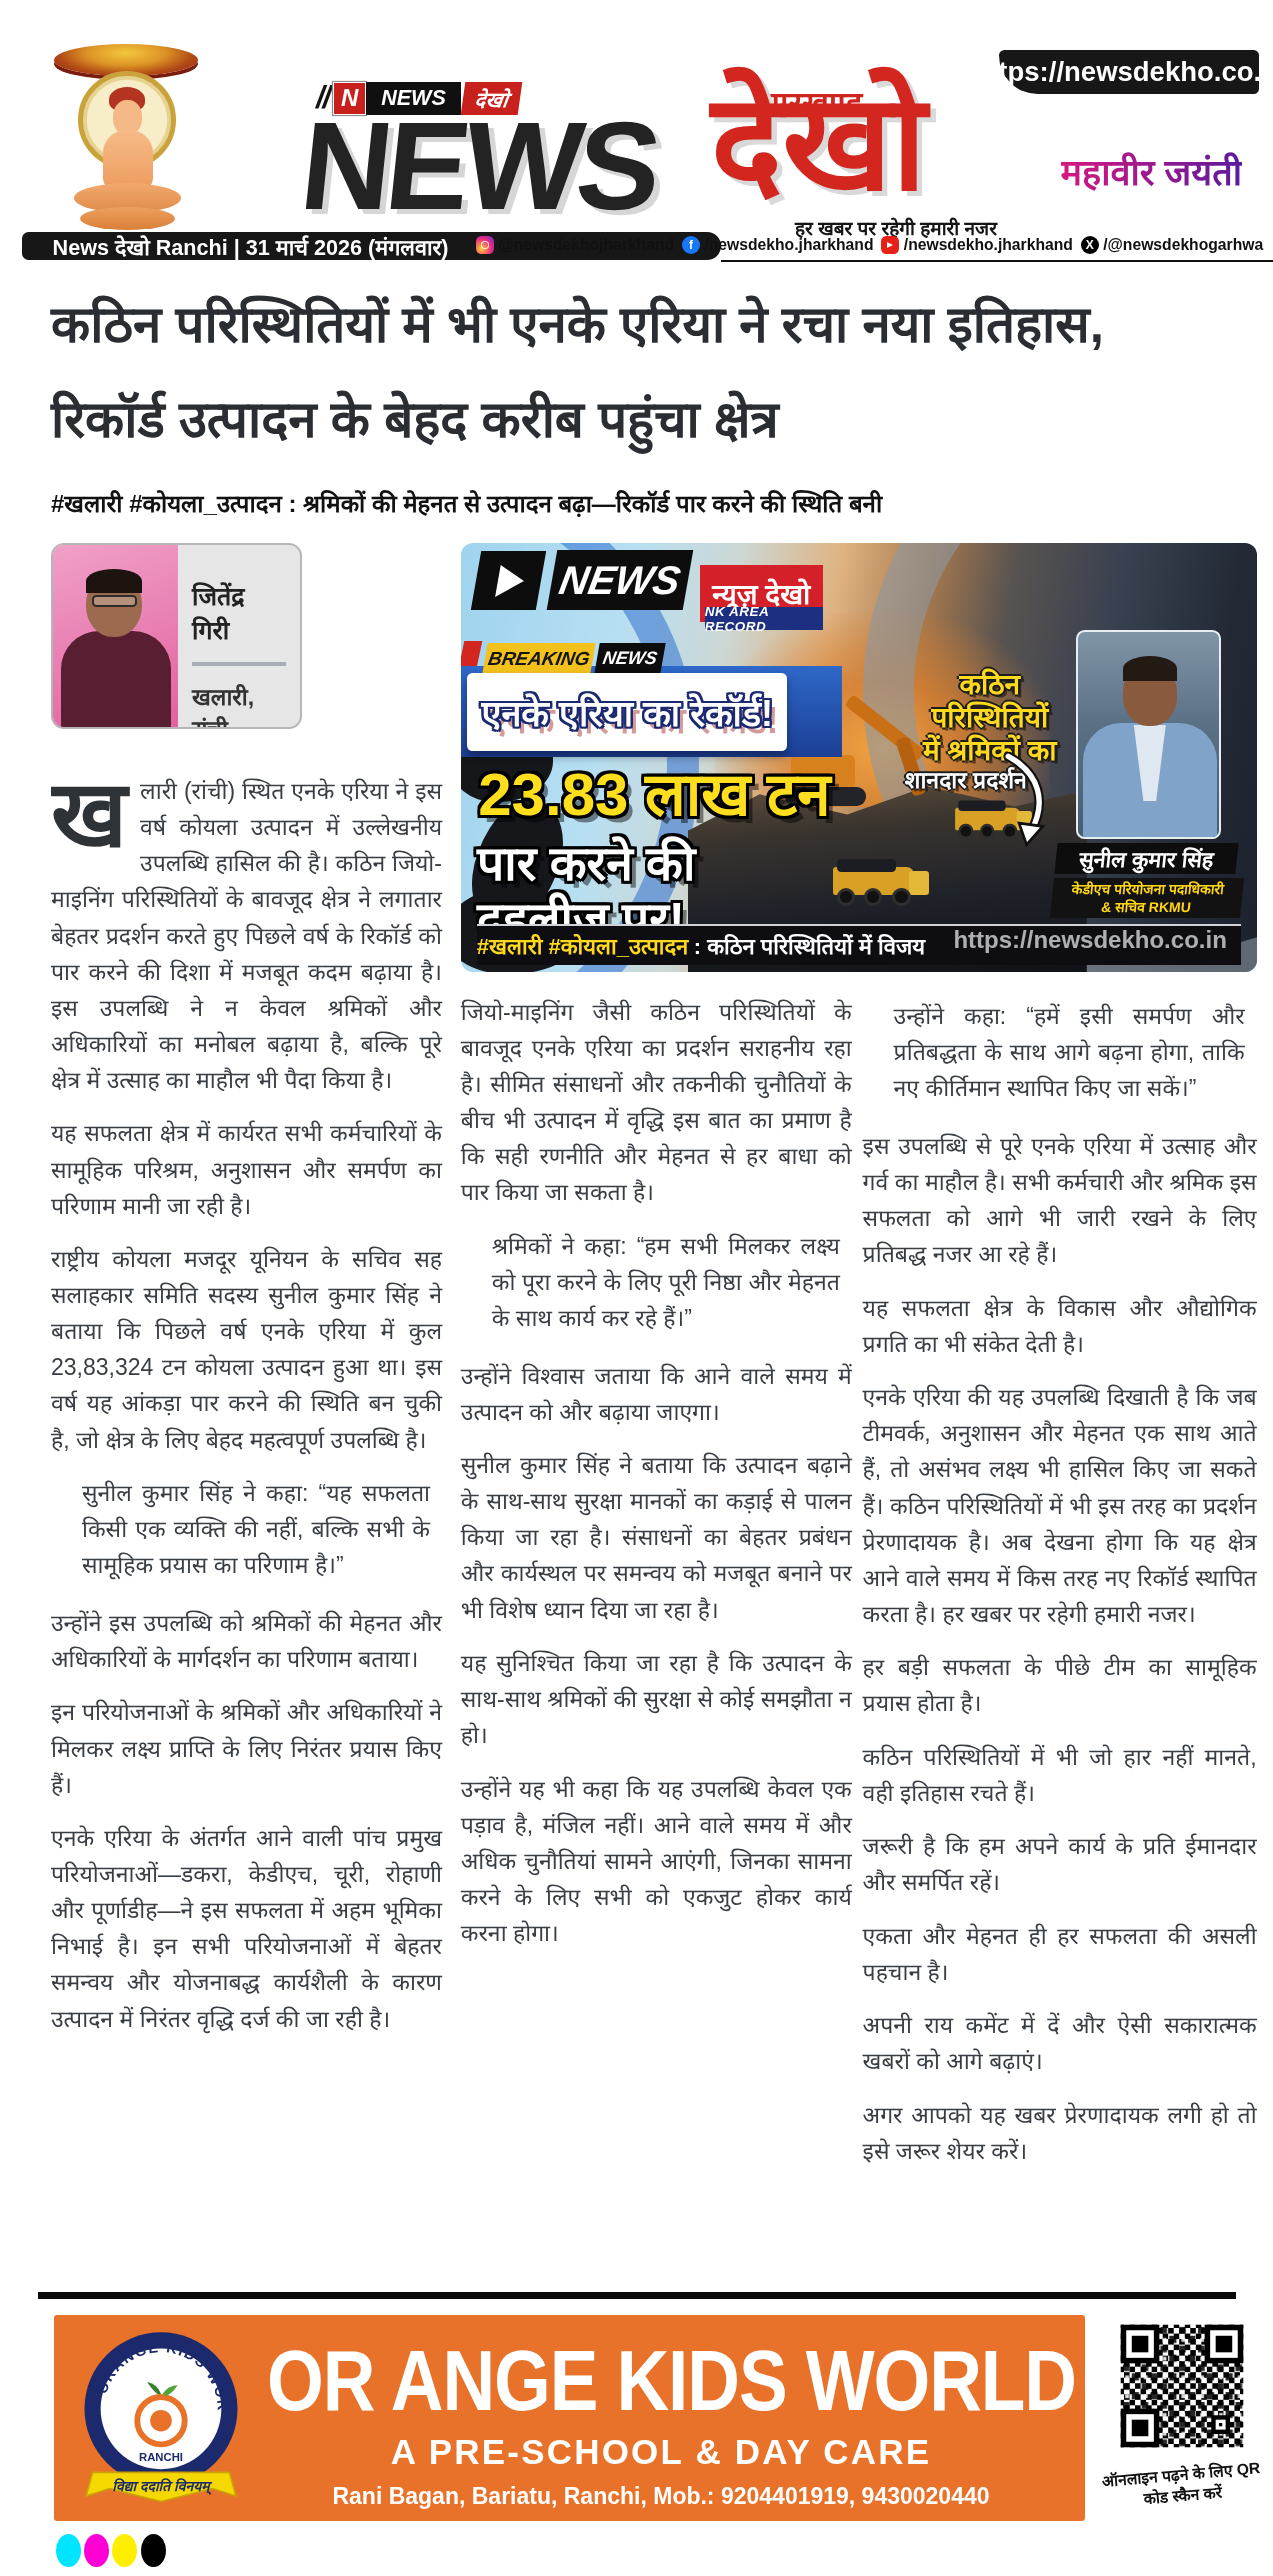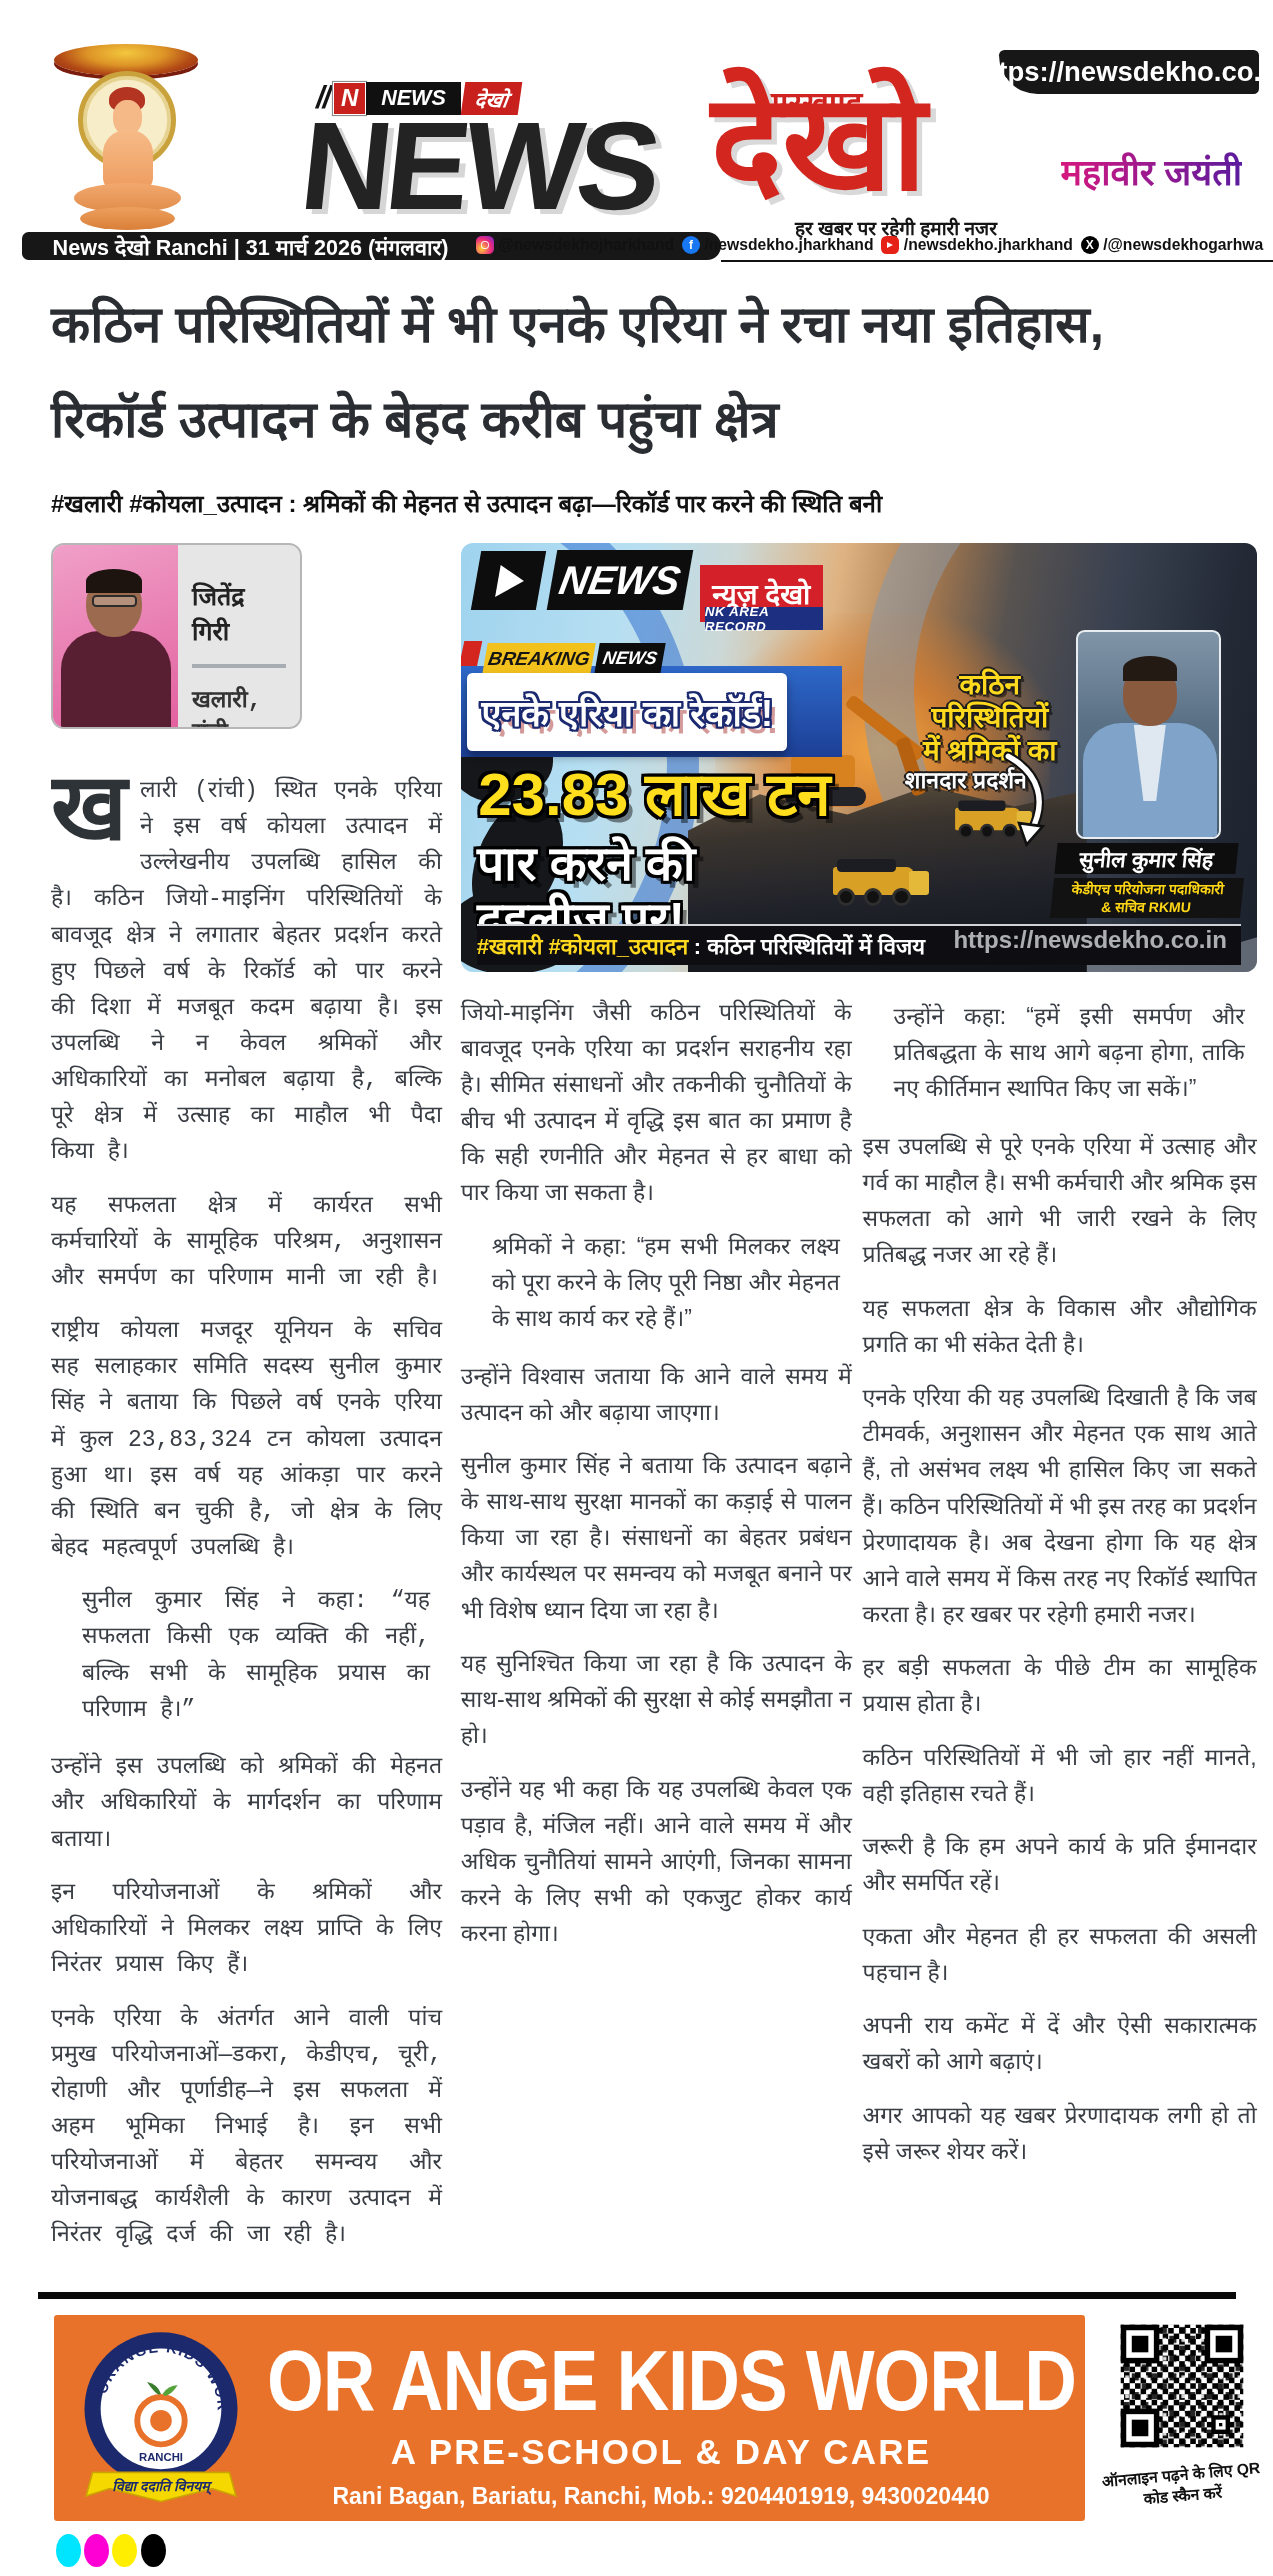--- a/index.html
+++ b/index.html
@@ -64,21 +64,21 @@
   .yt i { width:0; height:0; border-left:6.5px solid #fff; border-top:3.8px solid transparent; border-bottom:3.8px solid transparent; display:block; }
   .xx { background:#000; }
   .social-rule { position:absolute; left:721px; right:0; top:260px; height:2.2px; background:#111; }
 
   
   .headline { margin:15px 51px 0; width:1080px; font-size:51px; line-height:1.86; font-weight:800; color:#2a2d31; }
   .subhead { margin:18.4px 51px 0; font-size:24px; font-weight:700; color:#121212; }
 
   
   .content { display:flex; margin:24px 16px 0 51px; gap:10.8px; height:1733px; overflow:hidden; }
-  .col1 { width:391px;font-family:Liberation Mono, monospace; }
+  .col1 { width:391px; }
   .rightwrap { width:804px; }
   .cols23 { display:flex; gap:10.8px; margin:21.6px 0 0 8px; }
   .col2 { width:391px; } .col3 { width:394px; }
   .body-col p { font-size:23px; line-height:1.57; color:#393e45; text-align:justify; margin:0 0 17.3px; }
   .quote { padding-left:31px; padding-right:12px; margin-top:4.3px !important; margin-bottom:21.6px !important; }
   .dropcap { float:left; font-size:93px; line-height:71px; padding:5.4px 13px 0 0; font-weight:700; color:#2e3338; }
 
   
   .author-card { width:251px; height:186px; border:2.7px solid #b6b6b6; border-radius:13px; display:flex;
                  overflow:hidden; background:#e6e6e6; margin-bottom:44px; }

